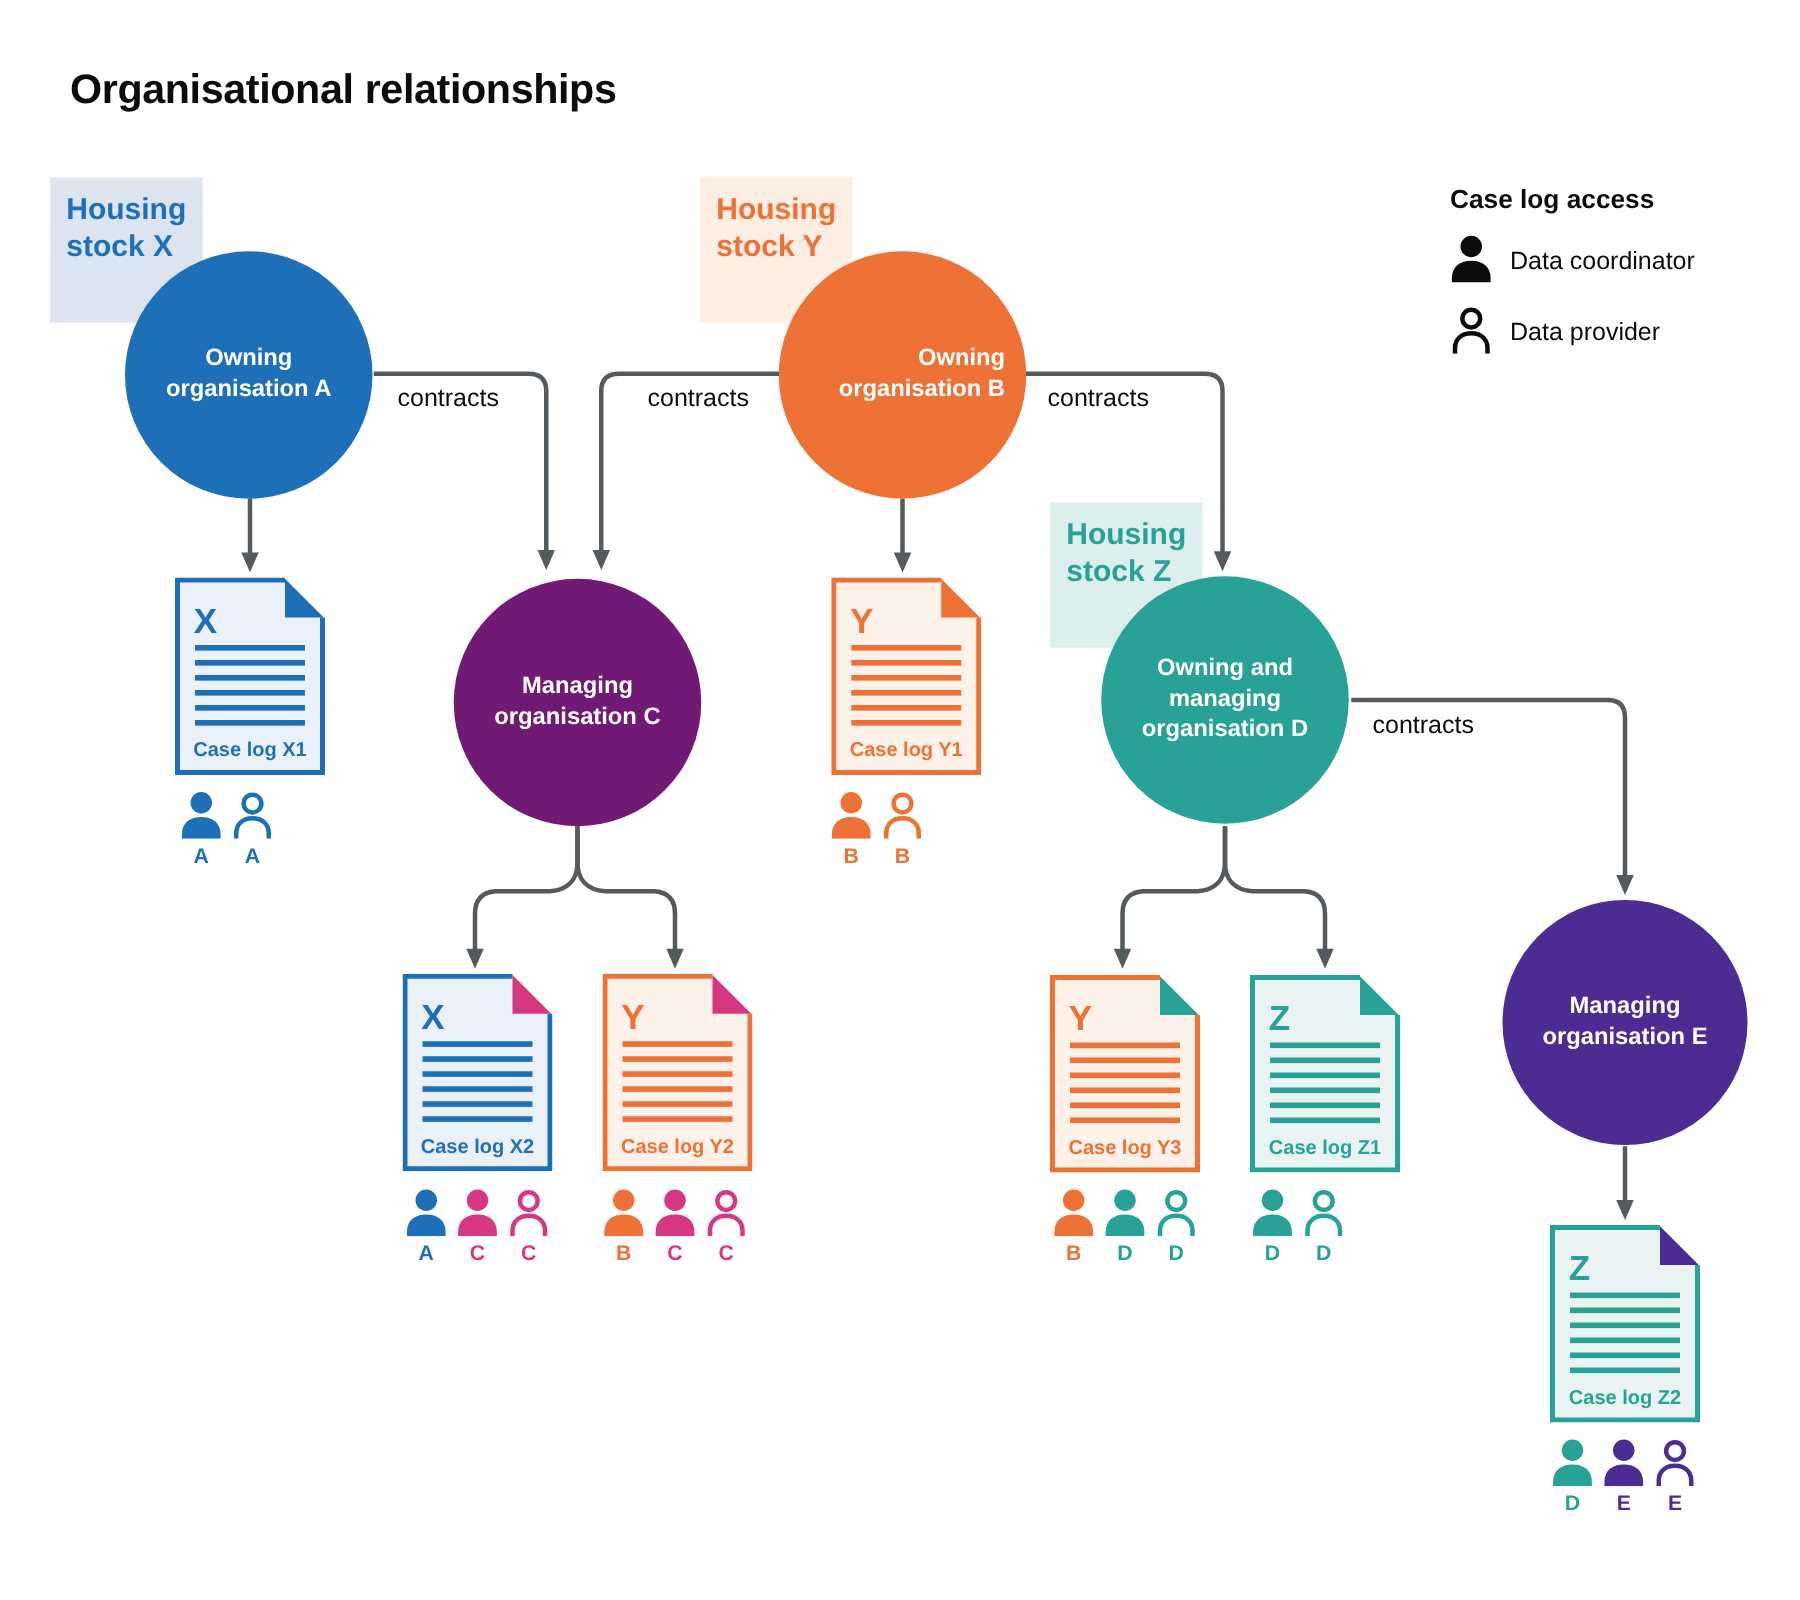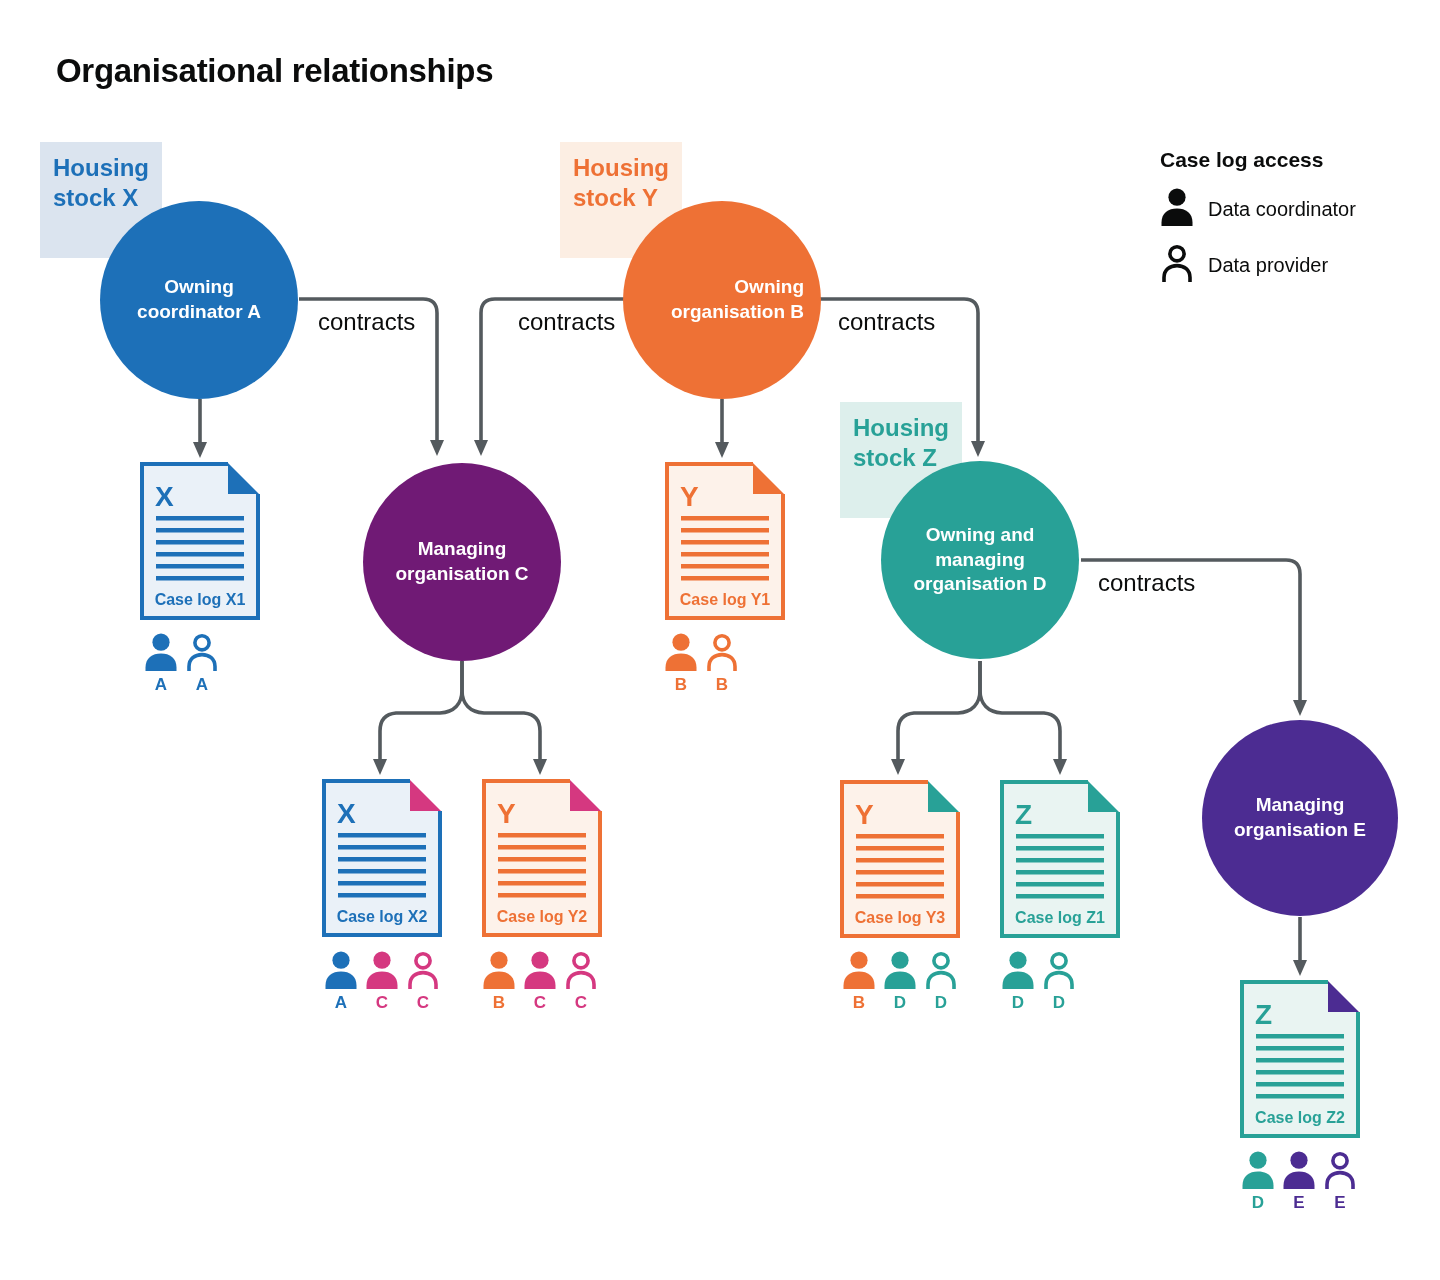--- a/index.html
+++ b/index.html
@@ -8,21 +8,21 @@
   h1.title{position:absolute;left:44px;top:40px;margin:12px;font-size:33px;font-weight:800;letter-spacing:-0.3px;color:#0b0c0c;}
   #connectors{position:absolute;left:0;top:0;pointer-events:none;}
   .stock{position:absolute;width:122px;height:116px;padding:11px 0 0 13px;box-sizing:border-box;
          font-size:24px;font-weight:bold;line-height:1.25;}
   .org{position:absolute;border-radius:50%;display:flex;align-items:center;justify-content:center;text-align:center;}
   .org .org-label{color:#ffffff;font-weight:bold;font-size:19px;line-height:1.3;width:164px;}
   .doc{position:absolute;width:120px;height:158px;}
   .access-row{position:absolute;display:flex;gap:7px;}
   .access-person{display:flex;flex-direction:column;align-items:center;width:34px;}
   .access-letter{margin-top:5px;font-size:17px;font-weight:bold;line-height:1;}
-  .contracts{position:absolute;font-size:24px;color:#0b0c0c;}
+  .contracts{position:absolute;font-size:20px;color:#0b0c0c;}
   .legend{position:absolute;left:1160px;top:148px;}
   .legend-title{font-size:21px;font-weight:bold;margin-bottom:16px;}
   .legend-item{display:flex;align-items:center;gap:14px;margin-bottom:14px;}
   .legend-item .legend-label{font-size:20px;}
   svg text{font-family:"Liberation Sans",sans-serif;}
 </style>
 </head>
 <body>
 
 <div id="canvas">
@@ -57,21 +57,21 @@
       <path d="M462,661 V690 C462,704 454,712 440,713 L396,713 C385,714 380,720 380,731 V760" marker-end="url(#ah)"></path>
       <path d="M462,661 V690 C462,704 470,712 484,713 L524,713 C535,714 540,720 540,731 V760" marker-end="url(#ah)"></path>
       <path d="M980,661 V690 C980,704 972,712 958,713 L914,713 C903,714 898,720 898,731 V760" marker-end="url(#ah)"></path>
       <path d="M980,661 V690 C980,704 988,712 1002,713 L1044,713 C1055,714 1060,720 1060,731 V760" marker-end="url(#ah)"></path>
     </g>
   </svg>
 
   <h1 class="title">Organisational relationships</h1>
 
   <div class="org" style="left: 100px; top: 201px; width: 198px; height: 198px; background: rgb(29, 112, 184);">
-    <span class="org-label">Owning coordinator A</span>
+    <span class="org-label">Owning organisation A</span>
   </div>
   <div class="org" style="left: 623px; top: 201px; width: 198px; height: 198px; background: rgb(238, 113, 53); text-align: right;">
     <span class="org-label">Owning organisation B</span>
   </div>
   <div class="org" style="left: 363px; top: 463px; width: 198px; height: 198px; background: #701a75;">
     <span class="org-label">Managing organisation C</span>
   </div>
   <div class="org" style="left: 881px; top: 461px; width: 198px; height: 198px; background: rgb(40, 161, 151);">
     <span class="org-label">Owning and managing organisation D</span>
   </div>

